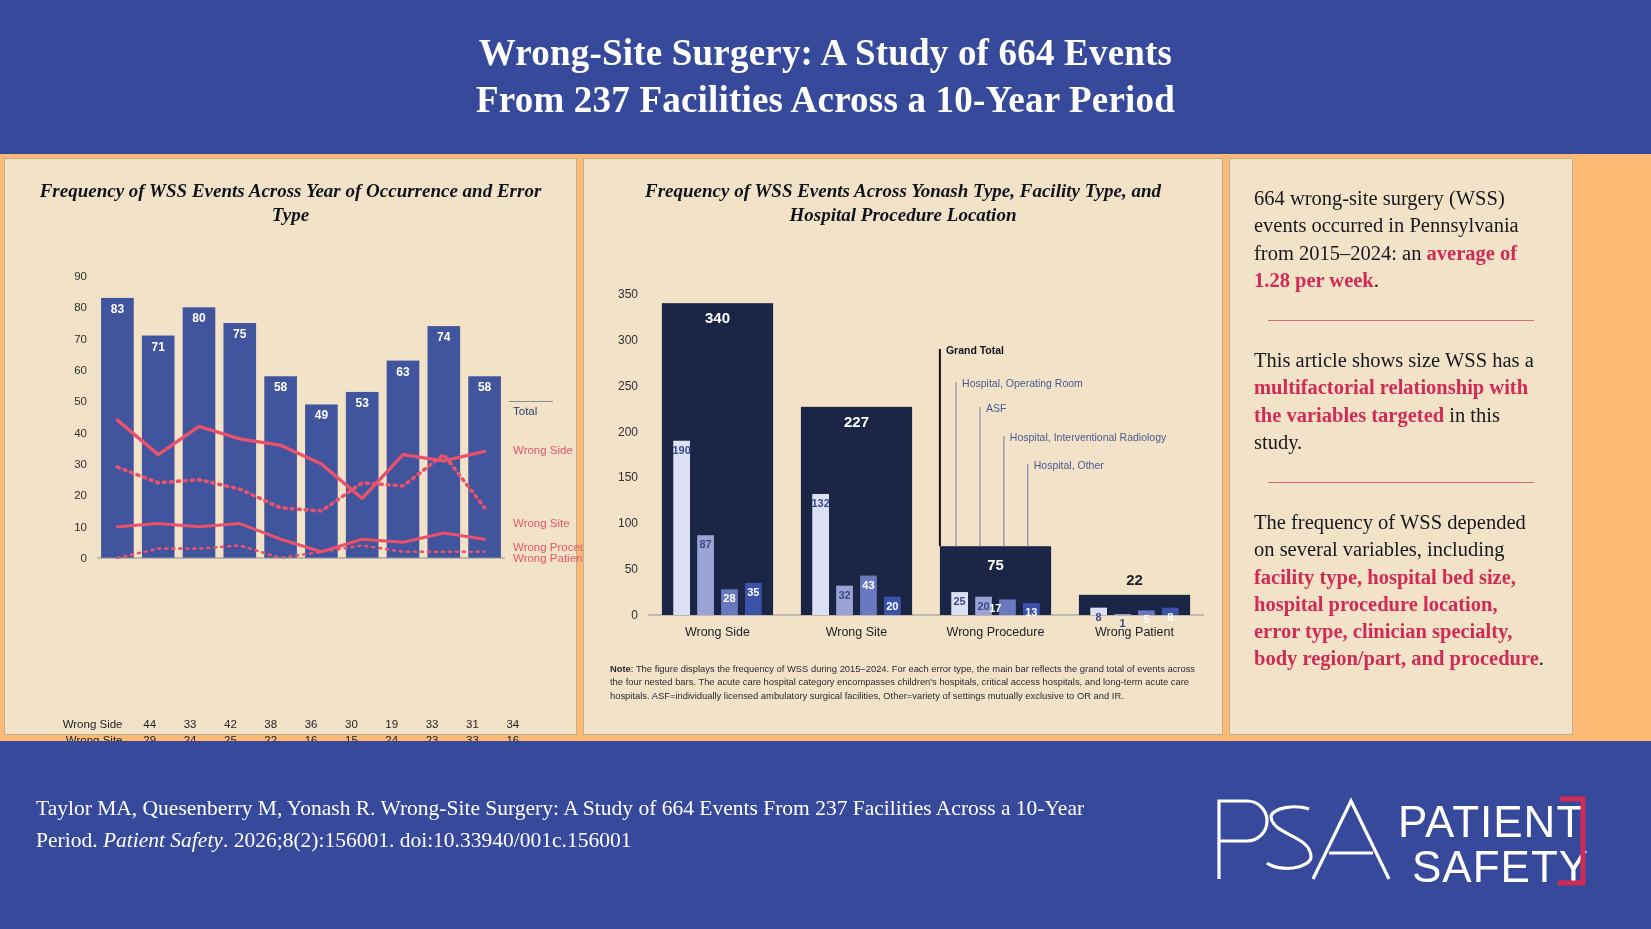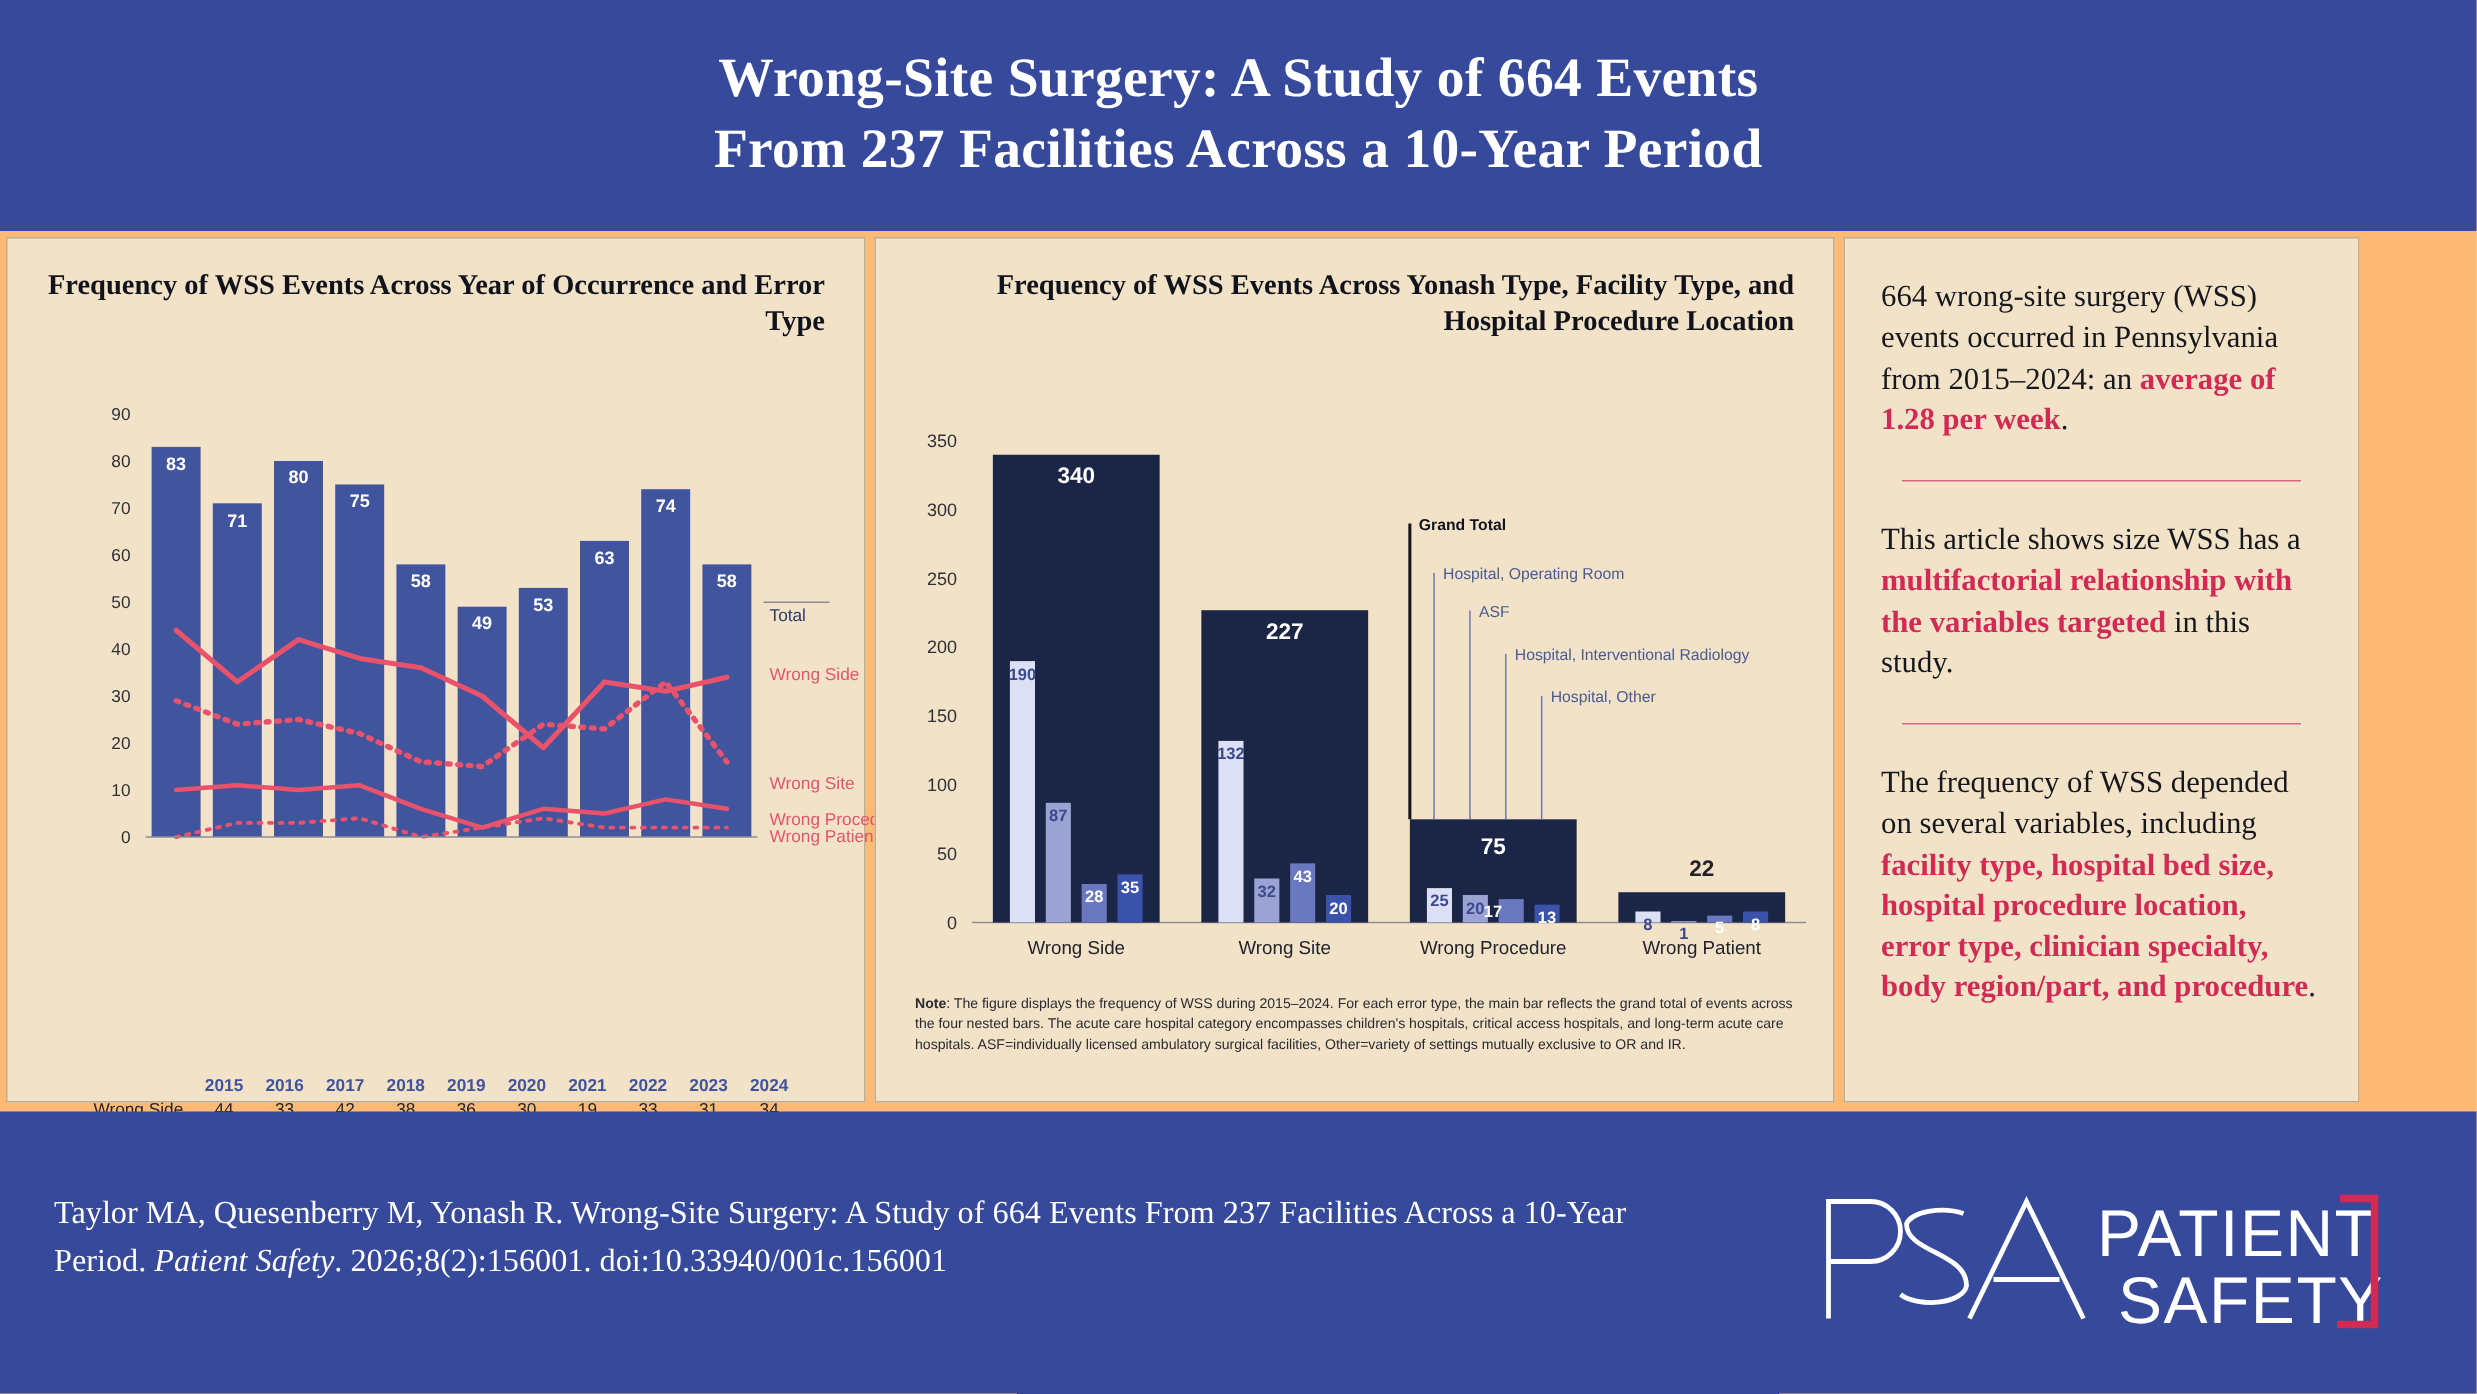--- a/index.html
+++ b/index.html
@@ -28,22 +28,23 @@
   .panel{
     position:absolute;background:#f2e3c8;border:1px solid #bfae92;
     box-sizing:border-box;
   }
   #panel-left  {left:4px;  top:158px; width:573px;  height:577px;}
   #panel-mid   {left:583px;top:158px; width:640px;  height:577px;}
   #panel-right {left:1229px;top:158px;width:344px;  height:577px;}
 
   .chart-title{
     font-family:"Liberation Serif", serif;font-weight:bold;
-    font-size:19px;color:#11131c;text-align:right;line-height:1.25;
+    font-size:19px;color:#11131c;text-align:center;line-height:1.25;
     margin:20px 26px 0 26px;
+    font-style:italic;
   }
 
   
   #c1-plot{position:absolute;left:0;top:0;width:573px;height:420px;}
   .bar1val{
     position:absolute;color:#ffffff;font-size:12px;font-weight:bold;
     text-align:center;
   }
   .legend1{position:absolute;font-size:11.5px;white-space:nowrap;}
   .lg-total{color:#2d3a6b;}
@@ -159,33 +160,20 @@
           <div class="legend1 lg-total" style="left:508px;top:246.33333333333331px;">Total</div>
           <div class="legend1 lg-red" style="left:508px;top:285.4666666666667px;">Wrong Side</div>
           <div class="legend1 lg-red" style="left:508px;top:357.5333333333333px;">Wrong Site</div>
           <div class="legend1 lg-red" style="left:508px;top:382.46666666666664px;">Wrong Procedure</div>
           <div class="legend1 lg-red" style="left:508px;top:393px;">Wrong Patient</div>
         </div>
     </div>
 
     <table id="tbl1">
       <tbody id="tbl1-body">
-          <tr>
-            <td class="rh"></td>
-            <td class="yr">2015</td>
-            <td class="yr">2016</td>
-            <td class="yr">2017</td>
-            <td class="yr">2018</td>
-            <td class="yr">2019</td>
-            <td class="yr">2020</td>
-            <td class="yr">2021</td>
-            <td class="yr">2022</td>
-            <td class="yr">2023</td>
-            <td class="yr">2024</td>
-          </tr>
           <tr>
             <td class="rh">Wrong Side</td>
             <td class="cell">44</td>
             <td class="cell">33</td>
             <td class="cell">42</td>
             <td class="cell">38</td>
             <td class="cell">36</td>
             <td class="cell">30</td>
             <td class="cell">19</td>
             <td class="cell">33</td>

